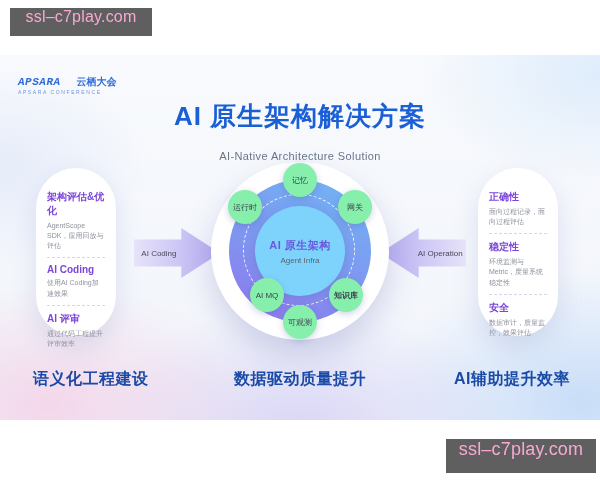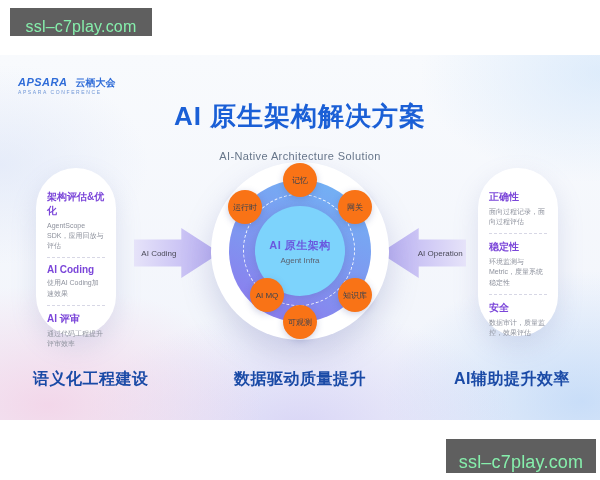--- a/index.html
+++ b/index.html
@@ -2,42 +2,42 @@
 <html><head>
 <meta charset="utf-8">
 <style>
   html,body{margin:0;padding:0;}
   body{
     width:600px;height:480px;position:relative;background:#ffffff;overflow:hidden;
     font-family:"Liberation Sans", sans-serif;
   }
   
   .wm{
-    position:absolute;background:#5f5f5f;color:#86efac;
-    display:flex;align-items:flex-end;justify-content:center;
+    position:absolute;background:#5f5f5f;color:#f9a8d4;
+    display:flex;align-items:flex-start;justify-content:center;
     font-size:17px;letter-spacing:0.2px;
   }
   .wm-top{left:10px;top:8px;width:142px;height:28px;font-size:16px;}
   .wm-bottom{left:446px;top:439px;width:150px;height:34px;font-size:18px;}
 
   
   .slide{
     position:absolute;left:0;top:55px;width:600px;height:365px;
     background:
       radial-gradient(60% 55% at 8% 96%, rgba(243,205,228,0.75) 0%, rgba(243,205,228,0) 60%),
       radial-gradient(55% 50% at 50% 102%, rgba(198,190,242,0.55) 0%, rgba(198,190,242,0) 65%),
       radial-gradient(55% 60% at 97% 95%, rgba(173,206,246,0.60) 0%, rgba(173,206,246,0) 60%),
       radial-gradient(50% 50% at 100% 5%, rgba(205,227,250,0.60) 0%, rgba(205,227,250,0) 60%),
       radial-gradient(45% 50% at 0% 30%, rgba(214,224,246,0.50) 0%, rgba(214,224,246,0) 55%),
       linear-gradient(180deg,#f8fafd 0%,#f1f4fb 100%);
   }
 
   
   .logo{position:absolute;left:18px;top:22px;line-height:1;}
-  .logo-row{display:flex;align-items:baseline;gap:8px;}
+  .logo-row{display:flex;align-items:baseline;gap:16px;font-family:Liberation Mono, monospace;}
   .logo-en{font-size:11px;font-weight:bold;font-style:italic;color:#2f6cd8;letter-spacing:0.5px;}
   .logo-cn{font-size:10px;font-weight:bold;color:#2f6cd8;}
   .logo-sub{font-size:5px;color:#6f96d6;letter-spacing:1.6px;margin-top:2px;}
 
   
   .header{position:absolute;left:0;top:44px;width:100%;text-align:center;}
   .title{font-size:26px;font-weight:bold;color:#1a5fd6;letter-spacing:1px;}
   .subtitle{font-size:11px;color:#67768a;margin-top:16px;letter-spacing:0.4px;}
 
   
@@ -67,30 +67,30 @@
     border:1px dashed rgba(255,255,255,0.9);box-sizing:border-box;
   }
   .hub{
     position:absolute;left:44px;top:44px;width:90px;height:90px;border-radius:50%;
     background:#7dd3fc;display:flex;flex-direction:column;align-items:center;justify-content:center;
     box-shadow:0 2px 10px rgba(90,90,160,0.25);
   }
   .hub-title{font-size:11px;font-weight:bold;color:#6a58df;letter-spacing:0.5px;}
   .hub-sub{font-size:8px;color:#5b6270;margin-top:3px;}
   .node{
-    position:absolute;width:34px;height:34px;border-radius:50%;background:#f97316;
+    position:absolute;width:34px;height:34px;border-radius:50%;background:#86efac;
     display:flex;align-items:center;justify-content:center;
     box-shadow:0 2px 7px rgba(80,90,160,0.28);
     font-size:8px;color:#3c4350;white-space:nowrap;
   }
   .node-0{left:72px;top:1px;}    
   .node-1{left:17px;top:28px;}   
   .node-2{left:127px;top:28px;}  
   .node-3{left:11px;top:116px;margin-left:28px;}  
-  .node-4{left:127px;top:116px;} 
+  .node-4{left:118px;top:116px;font-weight:bold;} 
   .node-5{left:72px;top:143px;}  
 
   
   .arrow{position:absolute;top:172px;width:86px;height:52px;}
   .arrow-shape{position:absolute;left:0;top:0;width:100%;height:100%;}
   .arrow-left{left:134px;}
   .arrow-right{left:380px;}
   .arrow-left .arrow-shape{
     background:linear-gradient(90deg,#e6e3f9 0%,#b5abf1 100%);
     clip-path:polygon(0% 24%,55% 24%,55% 2%,100% 50%,55% 98%,55% 76%,0% 76%);

